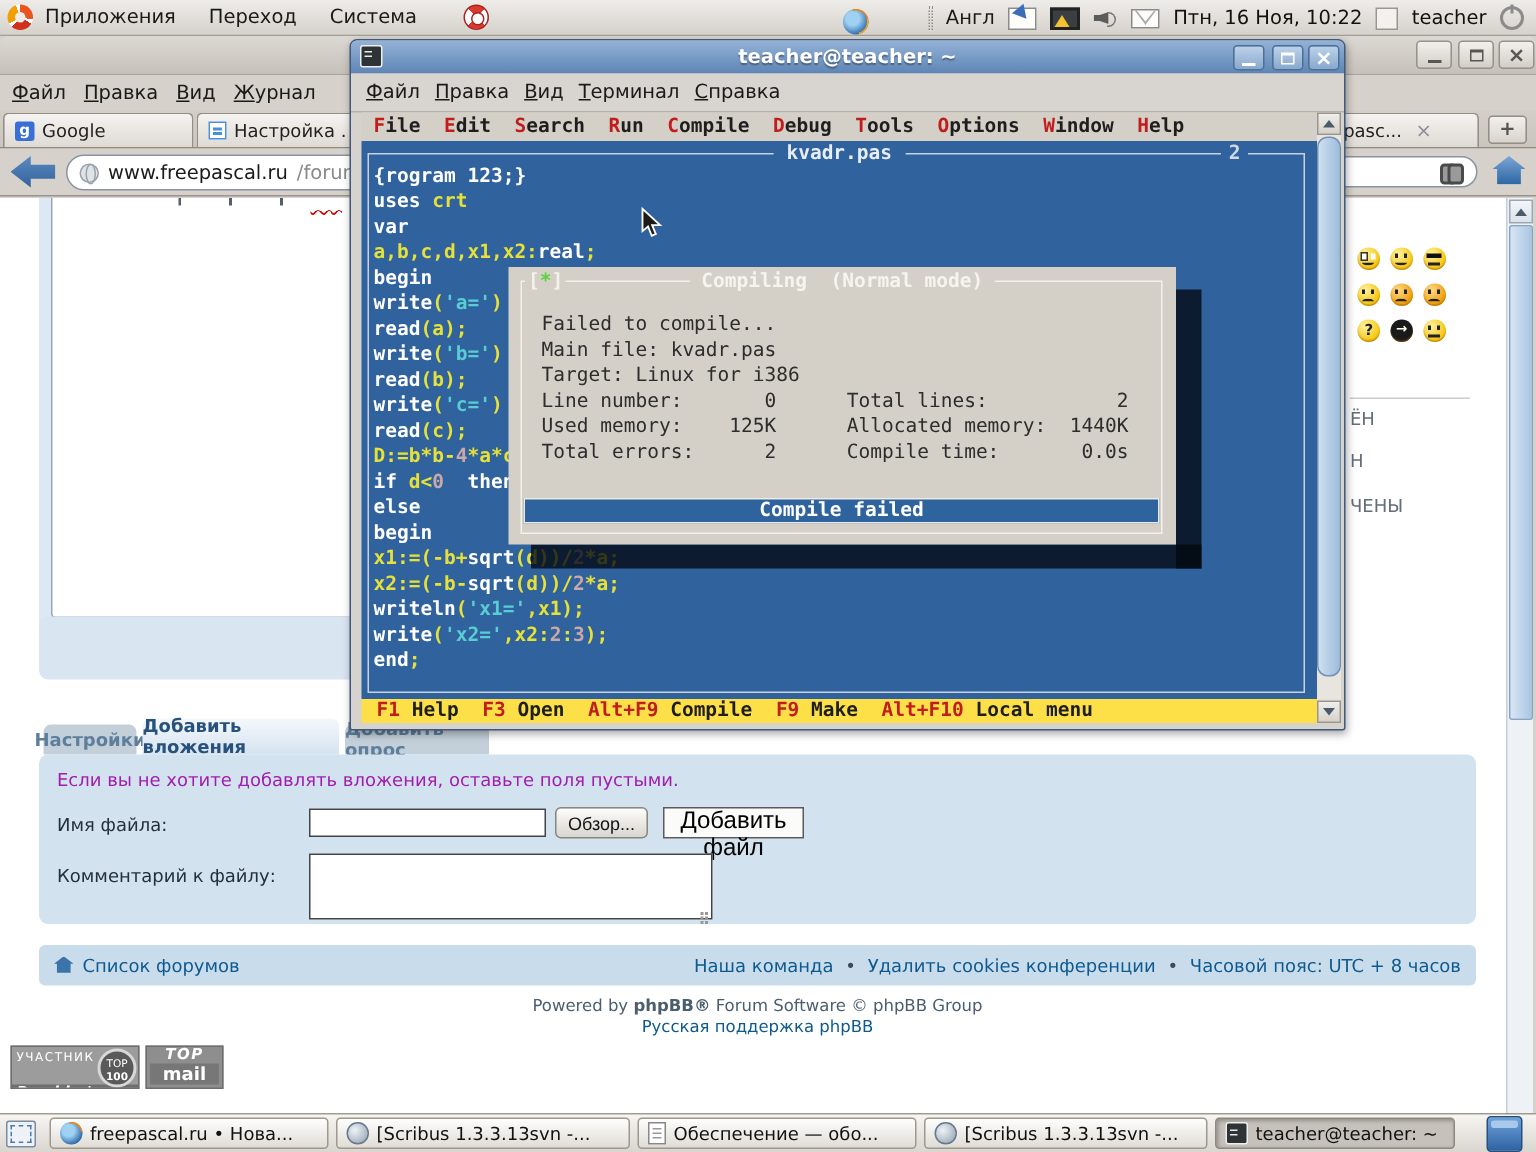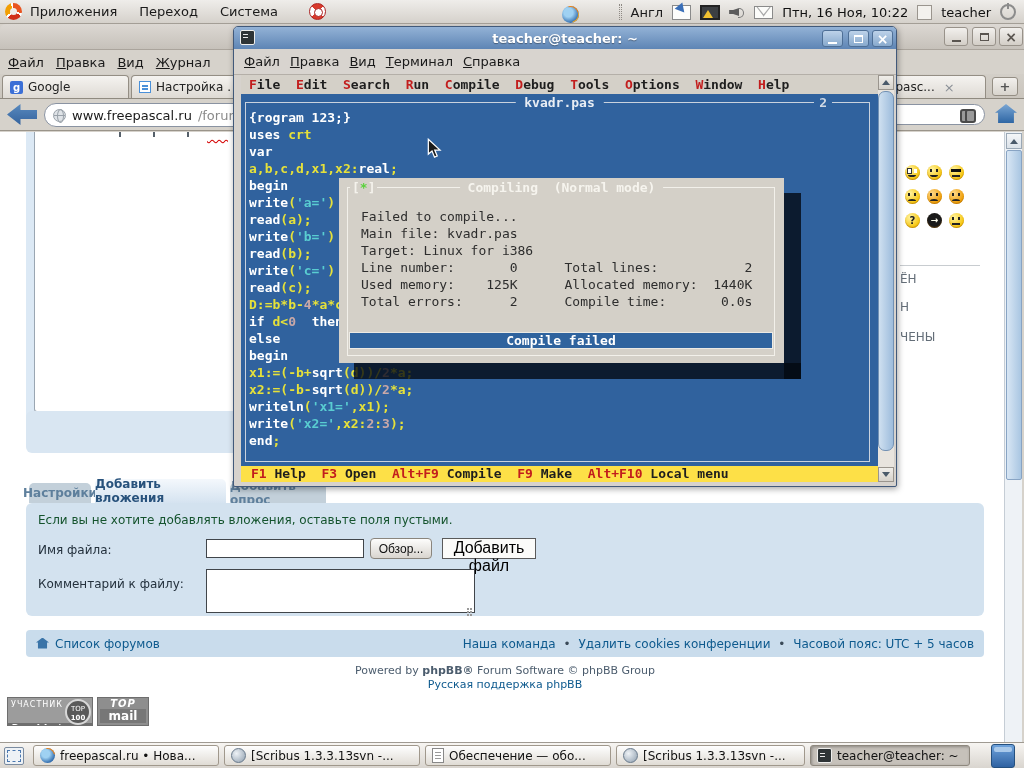--- a/index.html
+++ b/index.html
@@ -74,21 +74,21 @@
 #msg-container{position:absolute;left:26px;top:0;width:858px;height:290px;background:#dce9f5;border-radius:0 0 6px 6px}
 #msg-box{position:absolute;left:8px;top:0;width:842px;height:280px;background:#fff;border:1px solid #9aa6b2;border-top:none;border-radius:0 0 3px 3px}
 .squiggle{position:absolute;left:172px;top:-4px;width:78px;font-size:11px;text-decoration:underline wavy #d40000;white-space:pre}
 .ticks{position:absolute;left:84px;top:0;width:80px;height:5px;background:repeating-linear-gradient(90deg,#55606a 0 2px,transparent 2px 34px)}
 #empty-panel{position:absolute;left:26px;top:279px;width:858px;height:42px;background:#d9e6f2;border-radius:6px}
 .atab{position:absolute;border-radius:5px 5px 0 0;font-size:12px;font-weight:700;display:flex;align-items:center;justify-content:center}
 #atab-settings{left:29px;top:351px;width:62px;height:20px;background:#c3d0da;color:#5e7f9c}
 #atab-attach{left:95px;top:347px;width:131px;height:24px;background:linear-gradient(#f4f8fc,#d5e3f0);color:#28527c}
 #atab-poll{left:230px;top:351px;width:96px;height:20px;background:#c3d0da;color:#5e7f9c}
 #attach-panel{position:absolute;left:26px;top:371px;width:958px;height:113px;background:#d3e2ef;border-radius:6px}
-#attach-note{position:absolute;left:12px;top:10px;font-size:12px;color:#14532d}
+#attach-note{position:absolute;left:12px;top:10px;font-size:12px;color:#a21caf}
 .form-label{position:absolute;left:12px;font-size:12px;font-weight:400;color:#24313d}
 #file-row-label{top:40px}
 #comment-row-label{top:74px}
 #file-input{position:absolute;left:180px;top:36px;width:158px;height:19px;background:#fff;border:1px solid #40454a}
 #browse-btn{position:absolute;left:344px;top:35px;width:62px;height:21px;background:linear-gradient(#fdfdfc,#d9d5cf);border:1px solid #8a857d;border-radius:4px;font-size:12px;color:#111}
 #addfile-btn{position:absolute;left:416px;top:35px;width:94px;height:21px;background:#fbfbf9;border:1px solid #5a5a5a;font-size:16px;color:#000}
 #comment-area{position:absolute;left:180px;top:66px;width:269px;height:44px;background:#fff;border:1px solid #40454a}
 .grip{position:absolute;right:2px;bottom:2px;width:8px;height:8px}
 .grip::after{content:"";position:absolute;right:0;bottom:0;width:2px;height:2px;background:#999;box-shadow:-3px 3px 0 #999,0 3px 0 #999,-3px 0 0 #999,-6px 6px 0 transparent,0 6px 0 #999,-3px 6px 0 #999,-6px 3px 0 transparent}
 #footer-bar{position:absolute;left:26px;top:498px;width:958px;height:27px;background:#c9dcec;border-radius:4px;display:flex;align-items:center;justify-content:space-between;padding:0 10px;font-size:12px}
@@ -258,21 +258,21 @@
           </div>
       </div>
 
       <div id="footer-bar">
         <span><span class="house-ico"></span><span class="flink">Список форумов</span></span>
         <span>
           <span class="flink">Наша команда</span>
           <span class="fsep">•</span>
           <span class="flink">Удалить cookies конференции</span>
           <span class="fsep">•</span>
-          <span class="flink">Часовой пояс: UTC + 5 часов</span>
+          <span class="flink">Часовой пояс: UTC + 8 часов</span>
         </span>
       </div>
       <div id="powered"><span>Powered by </span><b>phpBB®</b><span> Forum Software © phpBB Group</span></div>
       <div id="support">Русская поддержка phpBB</div>
 
       <div id="badge-rambler">
         <span class="t">УЧАСТНИК</span>
         <span class="n">Rambler's</span>
         <span class="circ"><span>TOP</span><br><b>100</b></span>
       </div>

